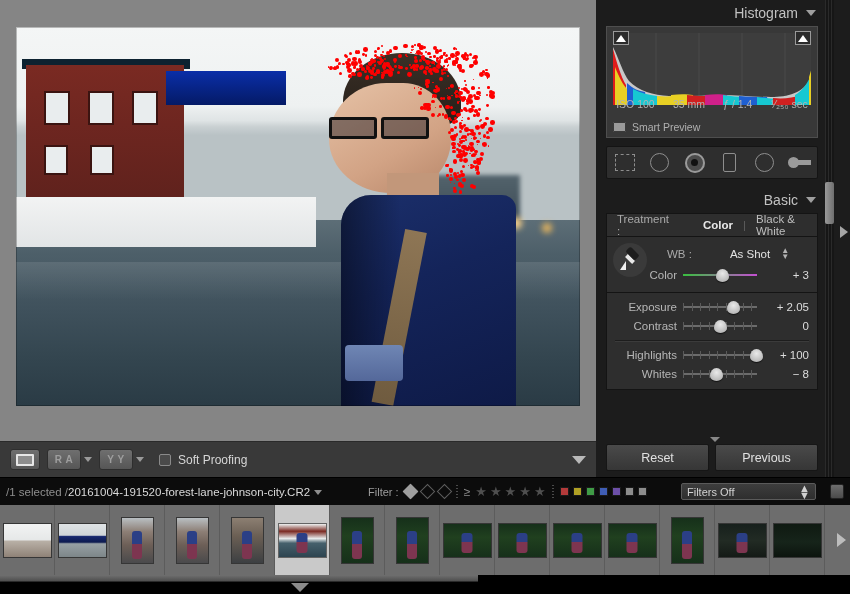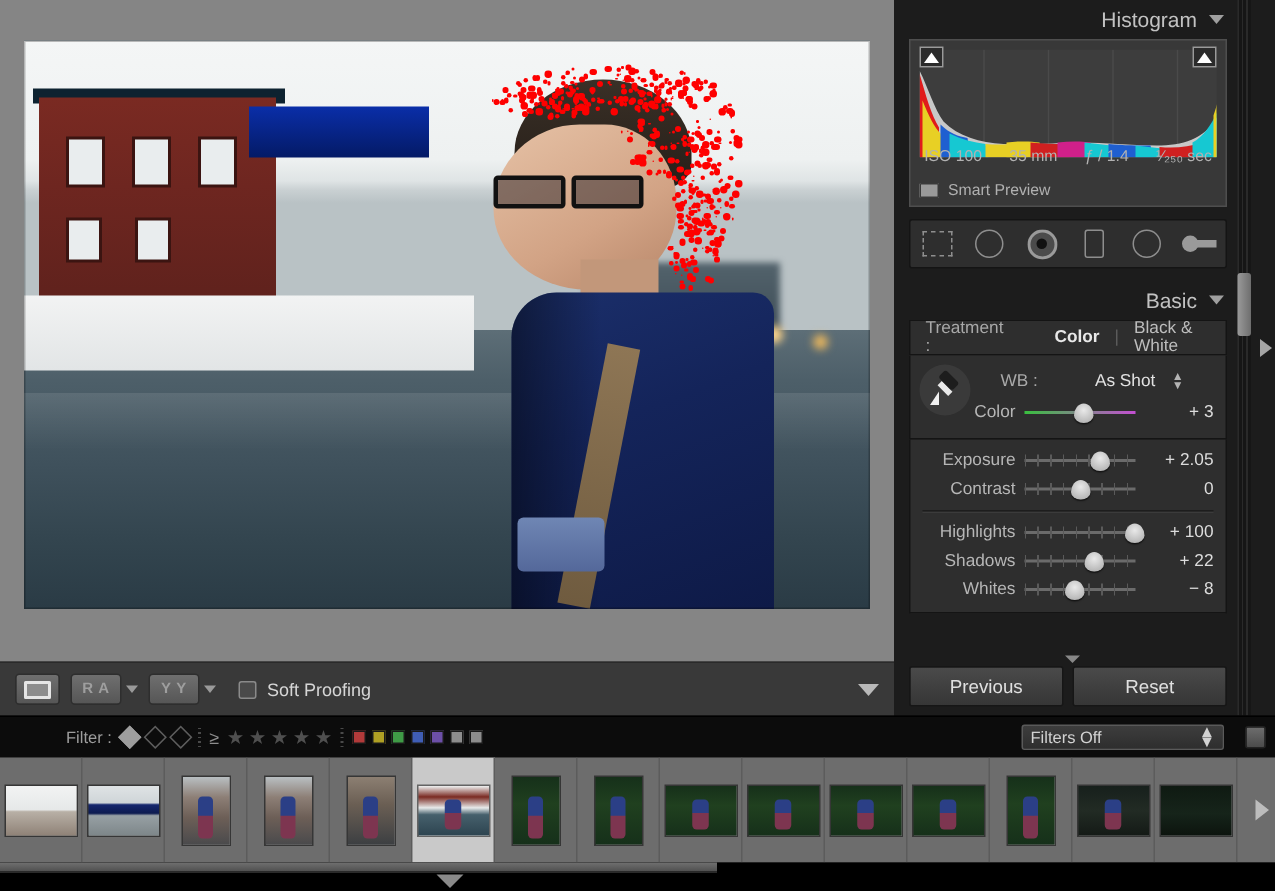--- a/index.html
+++ b/index.html
@@ -1132,53 +1132,47 @@
           <div class="slider-row">
             <span class="sl-label">Highlights</span>
             <span class="sl-track">
               <span class="sl-line"></span>
               <span class="sl-ticks"></span>
               <span class="sl-knob" style="left:99%"></span>
             </span>
             <span class="sl-val">+ 100</span>
           </div>
           <div class="slider-row">
-            <span class="sl-label">Shadows</span>
-            <span class="sl-track">
-              <span class="sl-line"></span>
-              <span class="sl-ticks"></span>
-              <span class="sl-knob" style="left:62%"></span>
-            </span>
-            <span class="sl-val">+ 22</span>
-          </div>
-          <div class="slider-row">
             <span class="sl-label">Whites</span>
             <span class="sl-track">
               <span class="sl-line"></span>
               <span class="sl-ticks"></span>
               <span class="sl-knob" style="left:44%"></span>
             </span>
             <span class="sl-val">− 8</span>
           </div>
         </div>
       </div>
 
       <div id="panel-collapse"></div>
       <div id="prev-reset">
+        <div class="pr-btn">Reset</div>
         <div class="pr-btn">Previous</div>
-        <div class="pr-btn">Reset</div>
       </div>
     </div>
 
     <div id="rp-scroll"></div>
     <div id="rp-thumb"></div>
     <div id="rp-edge-arrow"></div>
   </div>
 
   <div id="strip-bar">
+    <span id="strip-filename">
+      <span class="dim">/1 selected /</span><span>20161004-191520-forest-lane-johnson-city.CR2</span><span class="tiny-caret"></span>
+    </span>
 
     <span id="filter-group">
       <span id="filter-label">Filter :</span>
       <span class="flag on"></span>
       <span class="flag"></span>
       <span class="flag"></span>
       <span class="dot-sep"></span>
       <span id="ratings">
         <span id="ge">≥</span>
         <span class="star">★</span>

